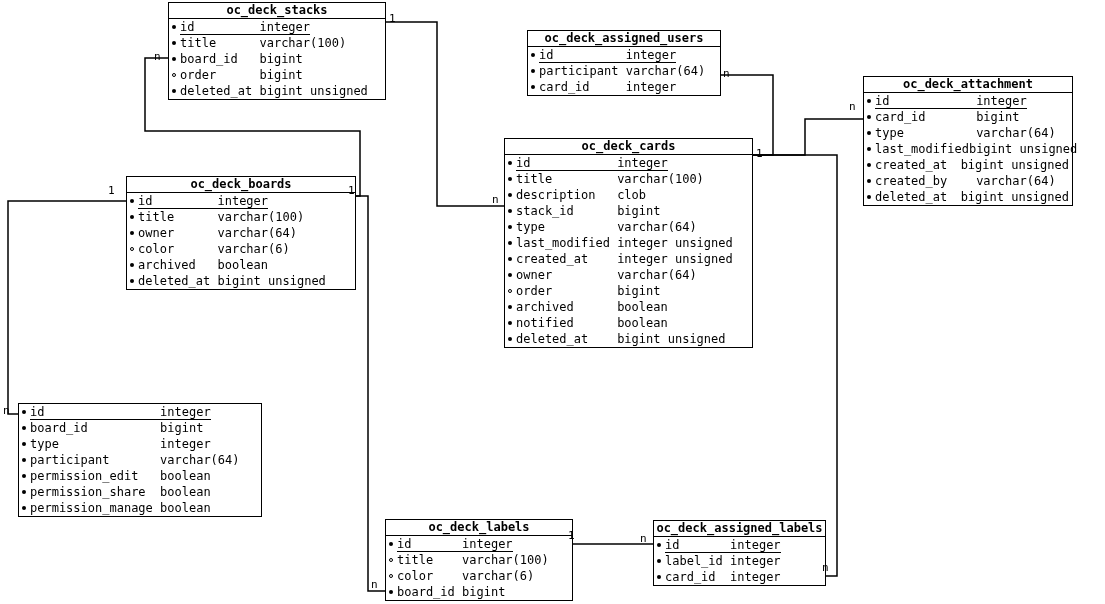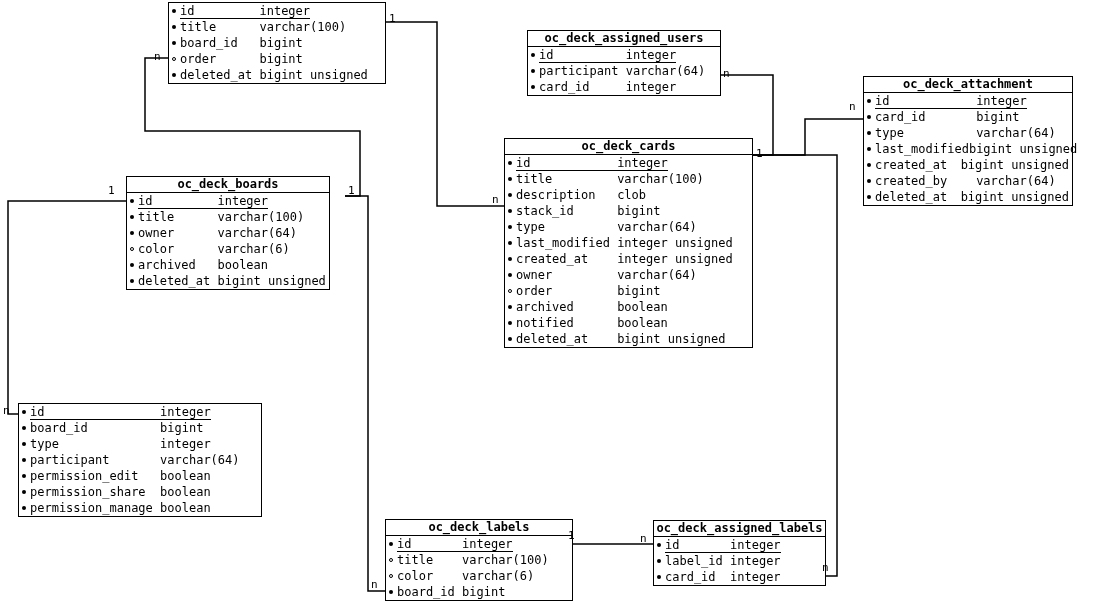--- a/index.html
+++ b/index.html
@@ -38,20 +38,21 @@
       <polyline points="386,22 437,22 437,206 504,206"></polyline>
       <polyline points="126,201 8,201 8,414 18,414"></polyline>
       <polyline points="345,196 368,196 368,591 385,591"></polyline>
       <polyline points="753,155 773,155 773,75 721,75"></polyline>
       <polyline points="753,155 805,155 805,119 863,119"></polyline>
       <polyline points="753,155 837,155 837,576 820,576"></polyline>
       <polyline points="566,544 653,544"></polyline>
     </svg>
   <div>
       <div class="entity" style="left: 168px; top: 2px; width: 218px;">
+        <div class="entity-title">oc_deck_stacks</div>
         <div class="field-row pk">
           <span class="bullet-cell">
             <span class="dot"></span>
           </span>
           <span class="f-name" style="width: 11ch;">id</span>
           <span class="f-type">integer</span>
         </div>
         <div class="field-row">
           <span class="bullet-cell">
             <span class="dot"></span>
@@ -150,21 +151,21 @@
           <span class="f-type">varchar(64)</span>
         </div>
         <div class="field-row">
           <span class="bullet-cell">
             <span class="dot"></span>
           </span>
           <span class="f-name" style="width: 14ch;">deleted_at</span>
           <span class="f-type">bigint unsigned</span>
         </div>
       </div>
-      <div class="entity" style="left: 126px; top: 176px; width: 204px;">
+      <div class="entity" style="left: 126px; top: 176px; width: 230px;">
         <div class="entity-title">oc_deck_boards</div>
         <div class="field-row pk">
           <span class="bullet-cell">
             <span class="dot"></span>
           </span>
           <span class="f-name" style="width: 11ch;">id</span>
           <span class="f-type">integer</span>
         </div>
         <div class="field-row">
           <span class="bullet-cell">

